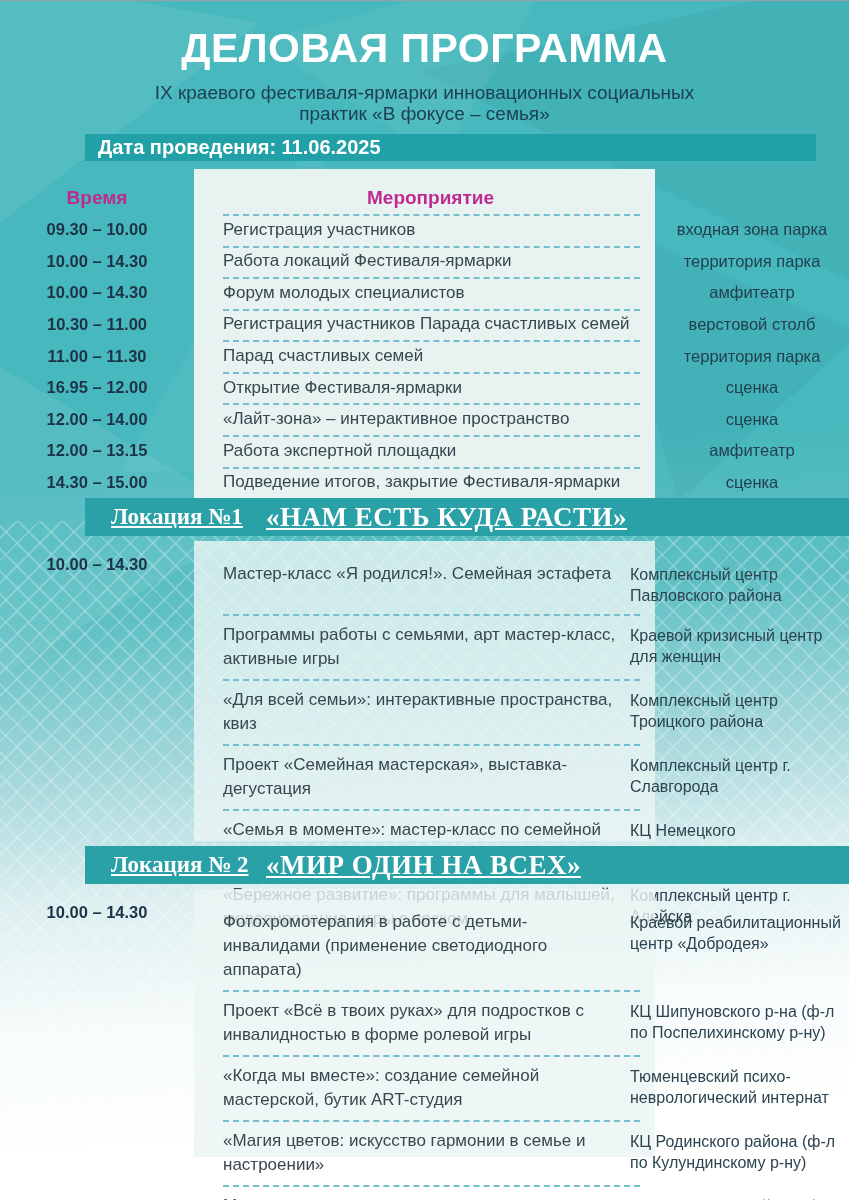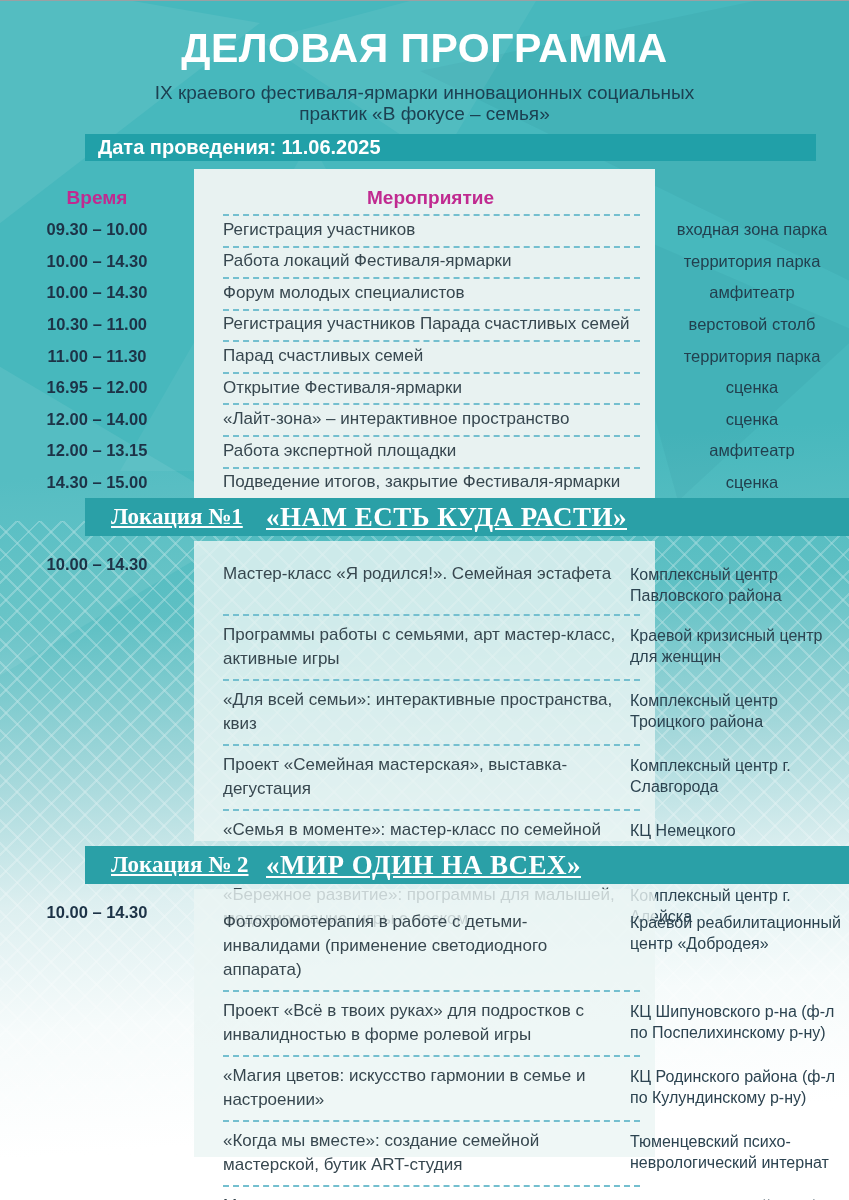--- a/index.html
+++ b/index.html
@@ -211,30 +211,30 @@
       </div>
       <div class="lrow">
         <div class="dash"></div>
         <div class="spacer"></div>
         <div class="ev">Проект «Всё в твоих руках» для подростков с инвалидностью в форме ролевой игры</div>
         <div class="pl">КЦ Шипуновского р-на (ф-л по Поспелихинскому р-ну)</div>
       </div>
       <div class="lrow">
         <div class="dash"></div>
         <div class="spacer"></div>
+        <div class="ev">«Когда мы вместе»: создание семейной мастерской, бутик ART-студия</div>
+        <div class="pl">Тюменцевский психо-неврологический интернат</div>
+      </div>
+      <div class="lrow">
+        <div class="dash"></div>
+        <div class="spacer"></div>
         <div class="ev">«Магия цветов: искусство гармонии в семье и настроении»</div>
         <div class="pl">КЦ Родинского района (ф-л по Кулундинскому р-ну)</div>
       </div>
       <div class="lrow">
         <div class="dash"></div>
         <div class="spacer"></div>
-        <div class="ev">«Когда мы вместе»: создание семейной мастерской, бутик ART-студия</div>
-        <div class="pl">Тюменцевский психо-неврологический интернат</div>
-      </div>
-      <div class="lrow">
-        <div class="dash"></div>
-        <div class="spacer"></div>
         <div class="ev">Мастер-класс по использованию нейрогимнастических упражнений</div>
         <div class="pl">КЦ Родинского района (ф-л по Ключевскому р-ну)</div>
       </div>
     </div>
   </div>
 </div>
 
 </body></html>

